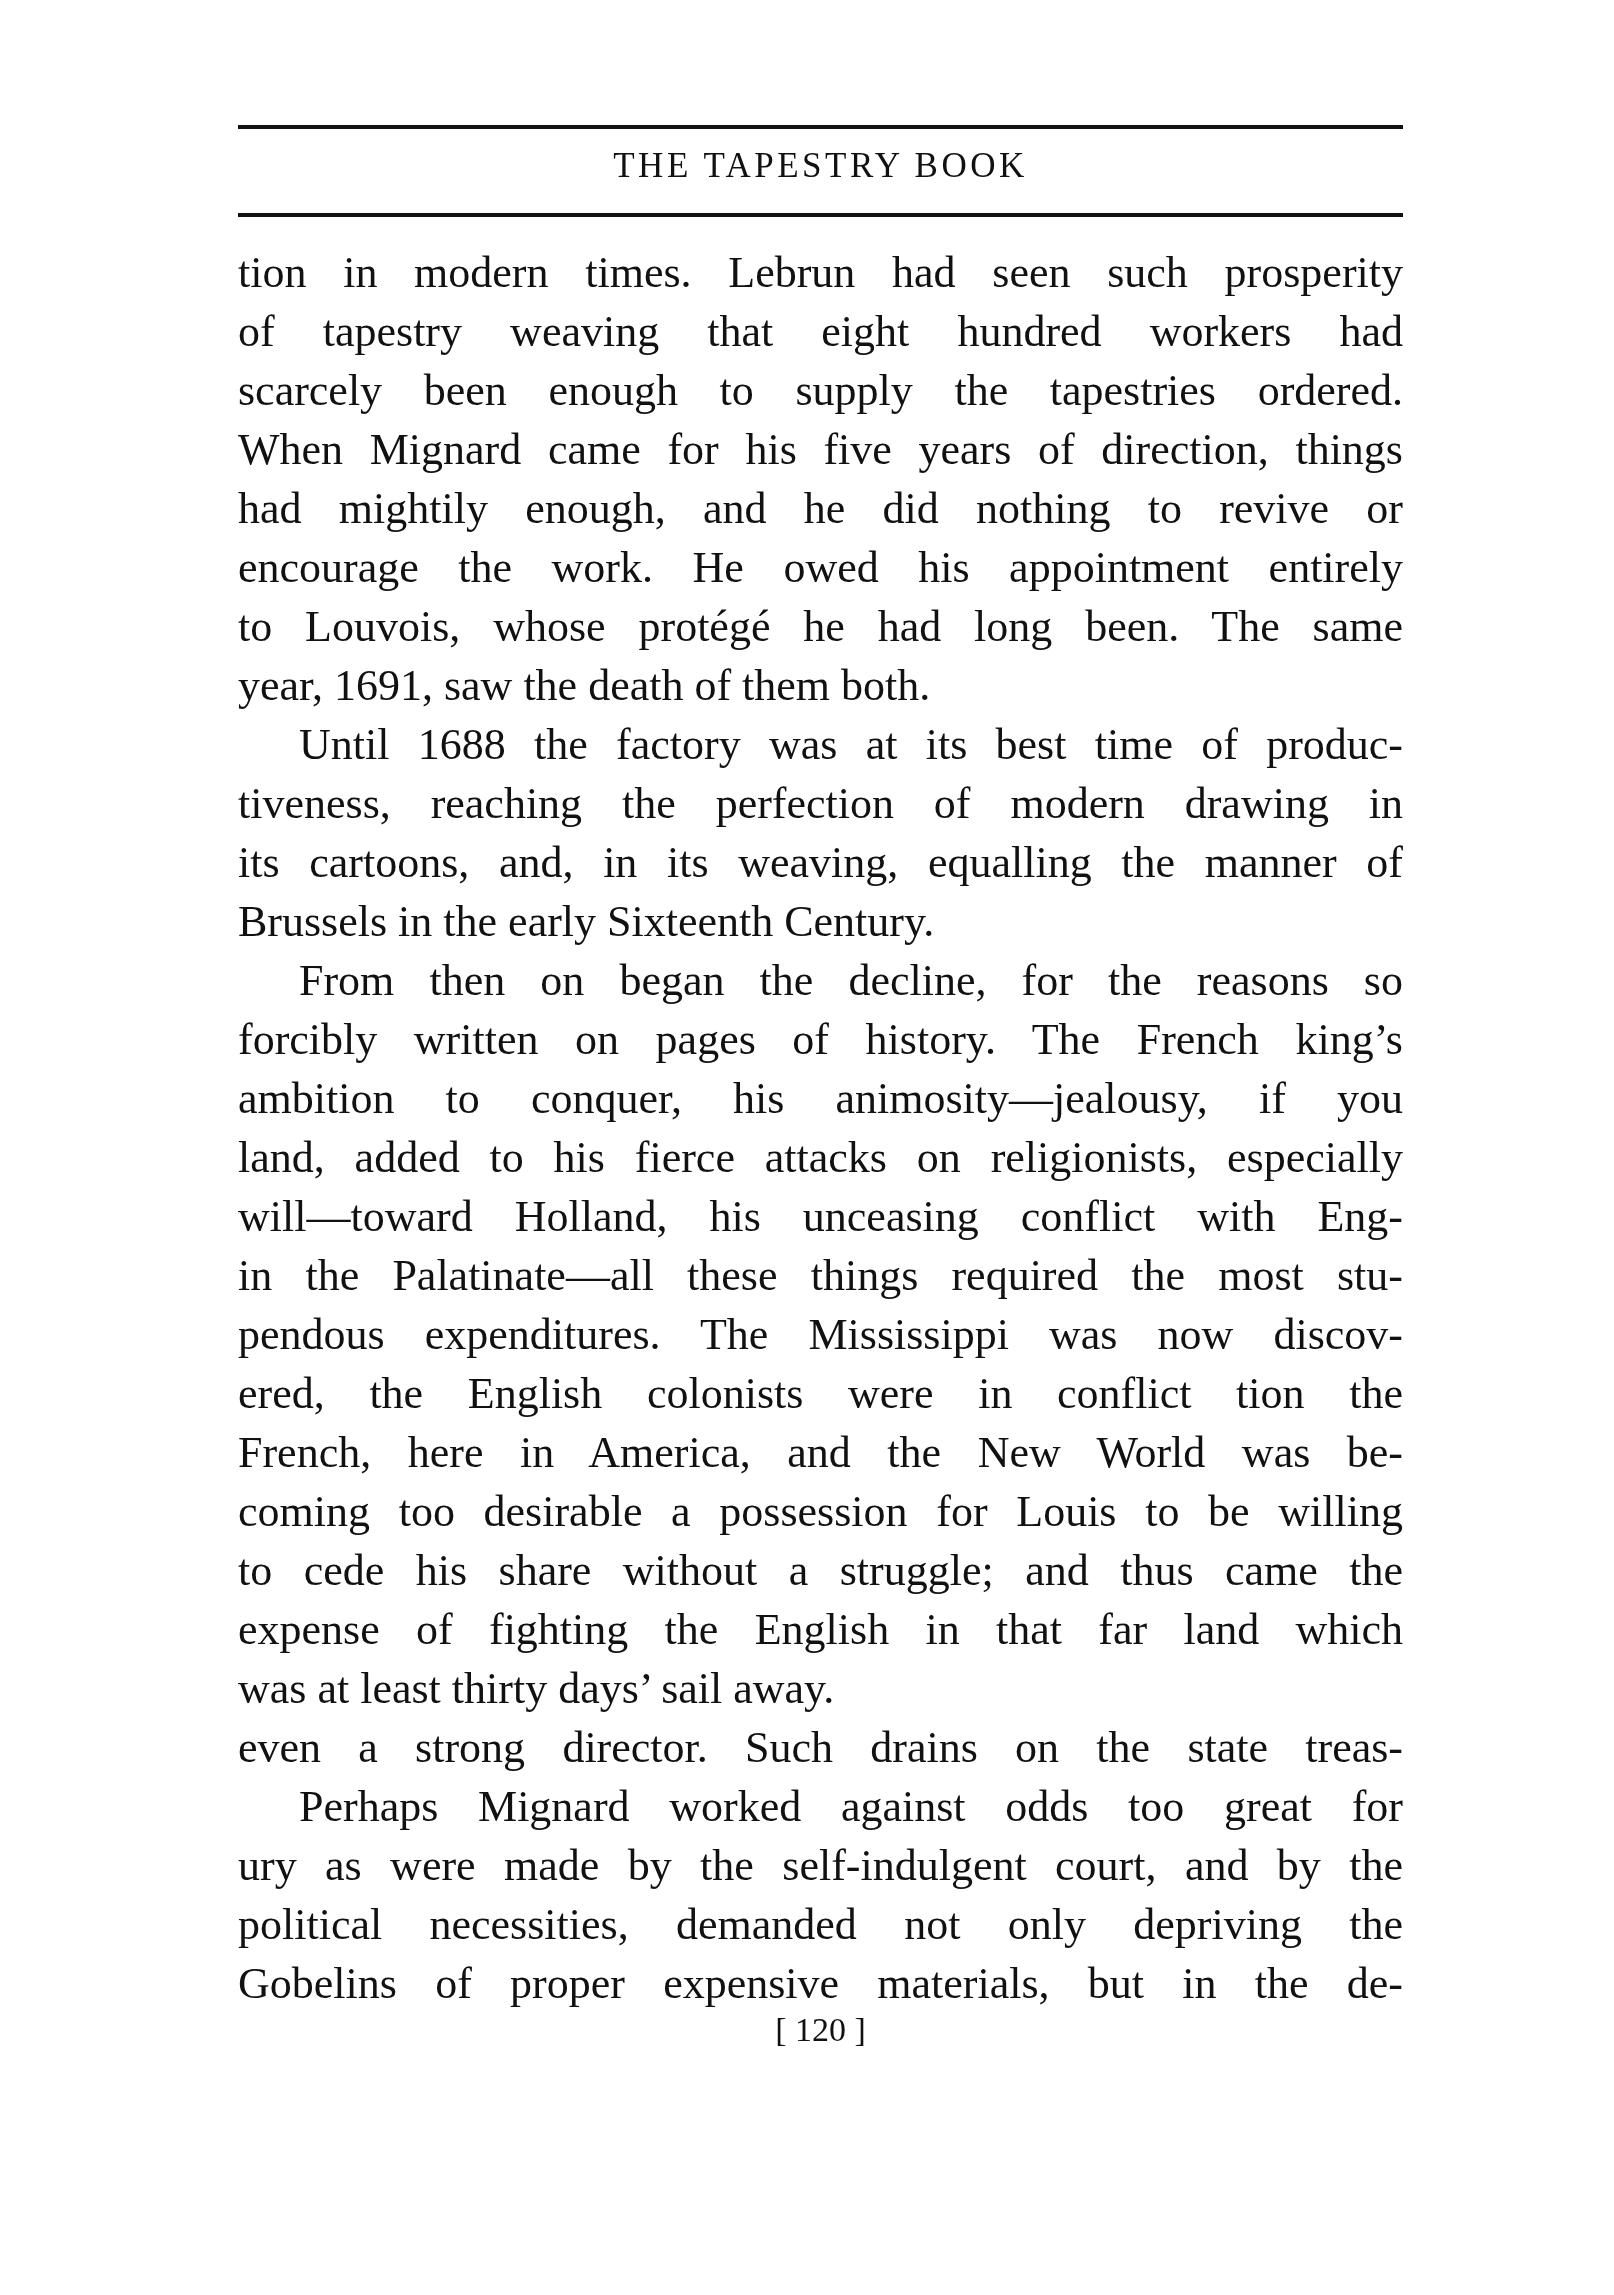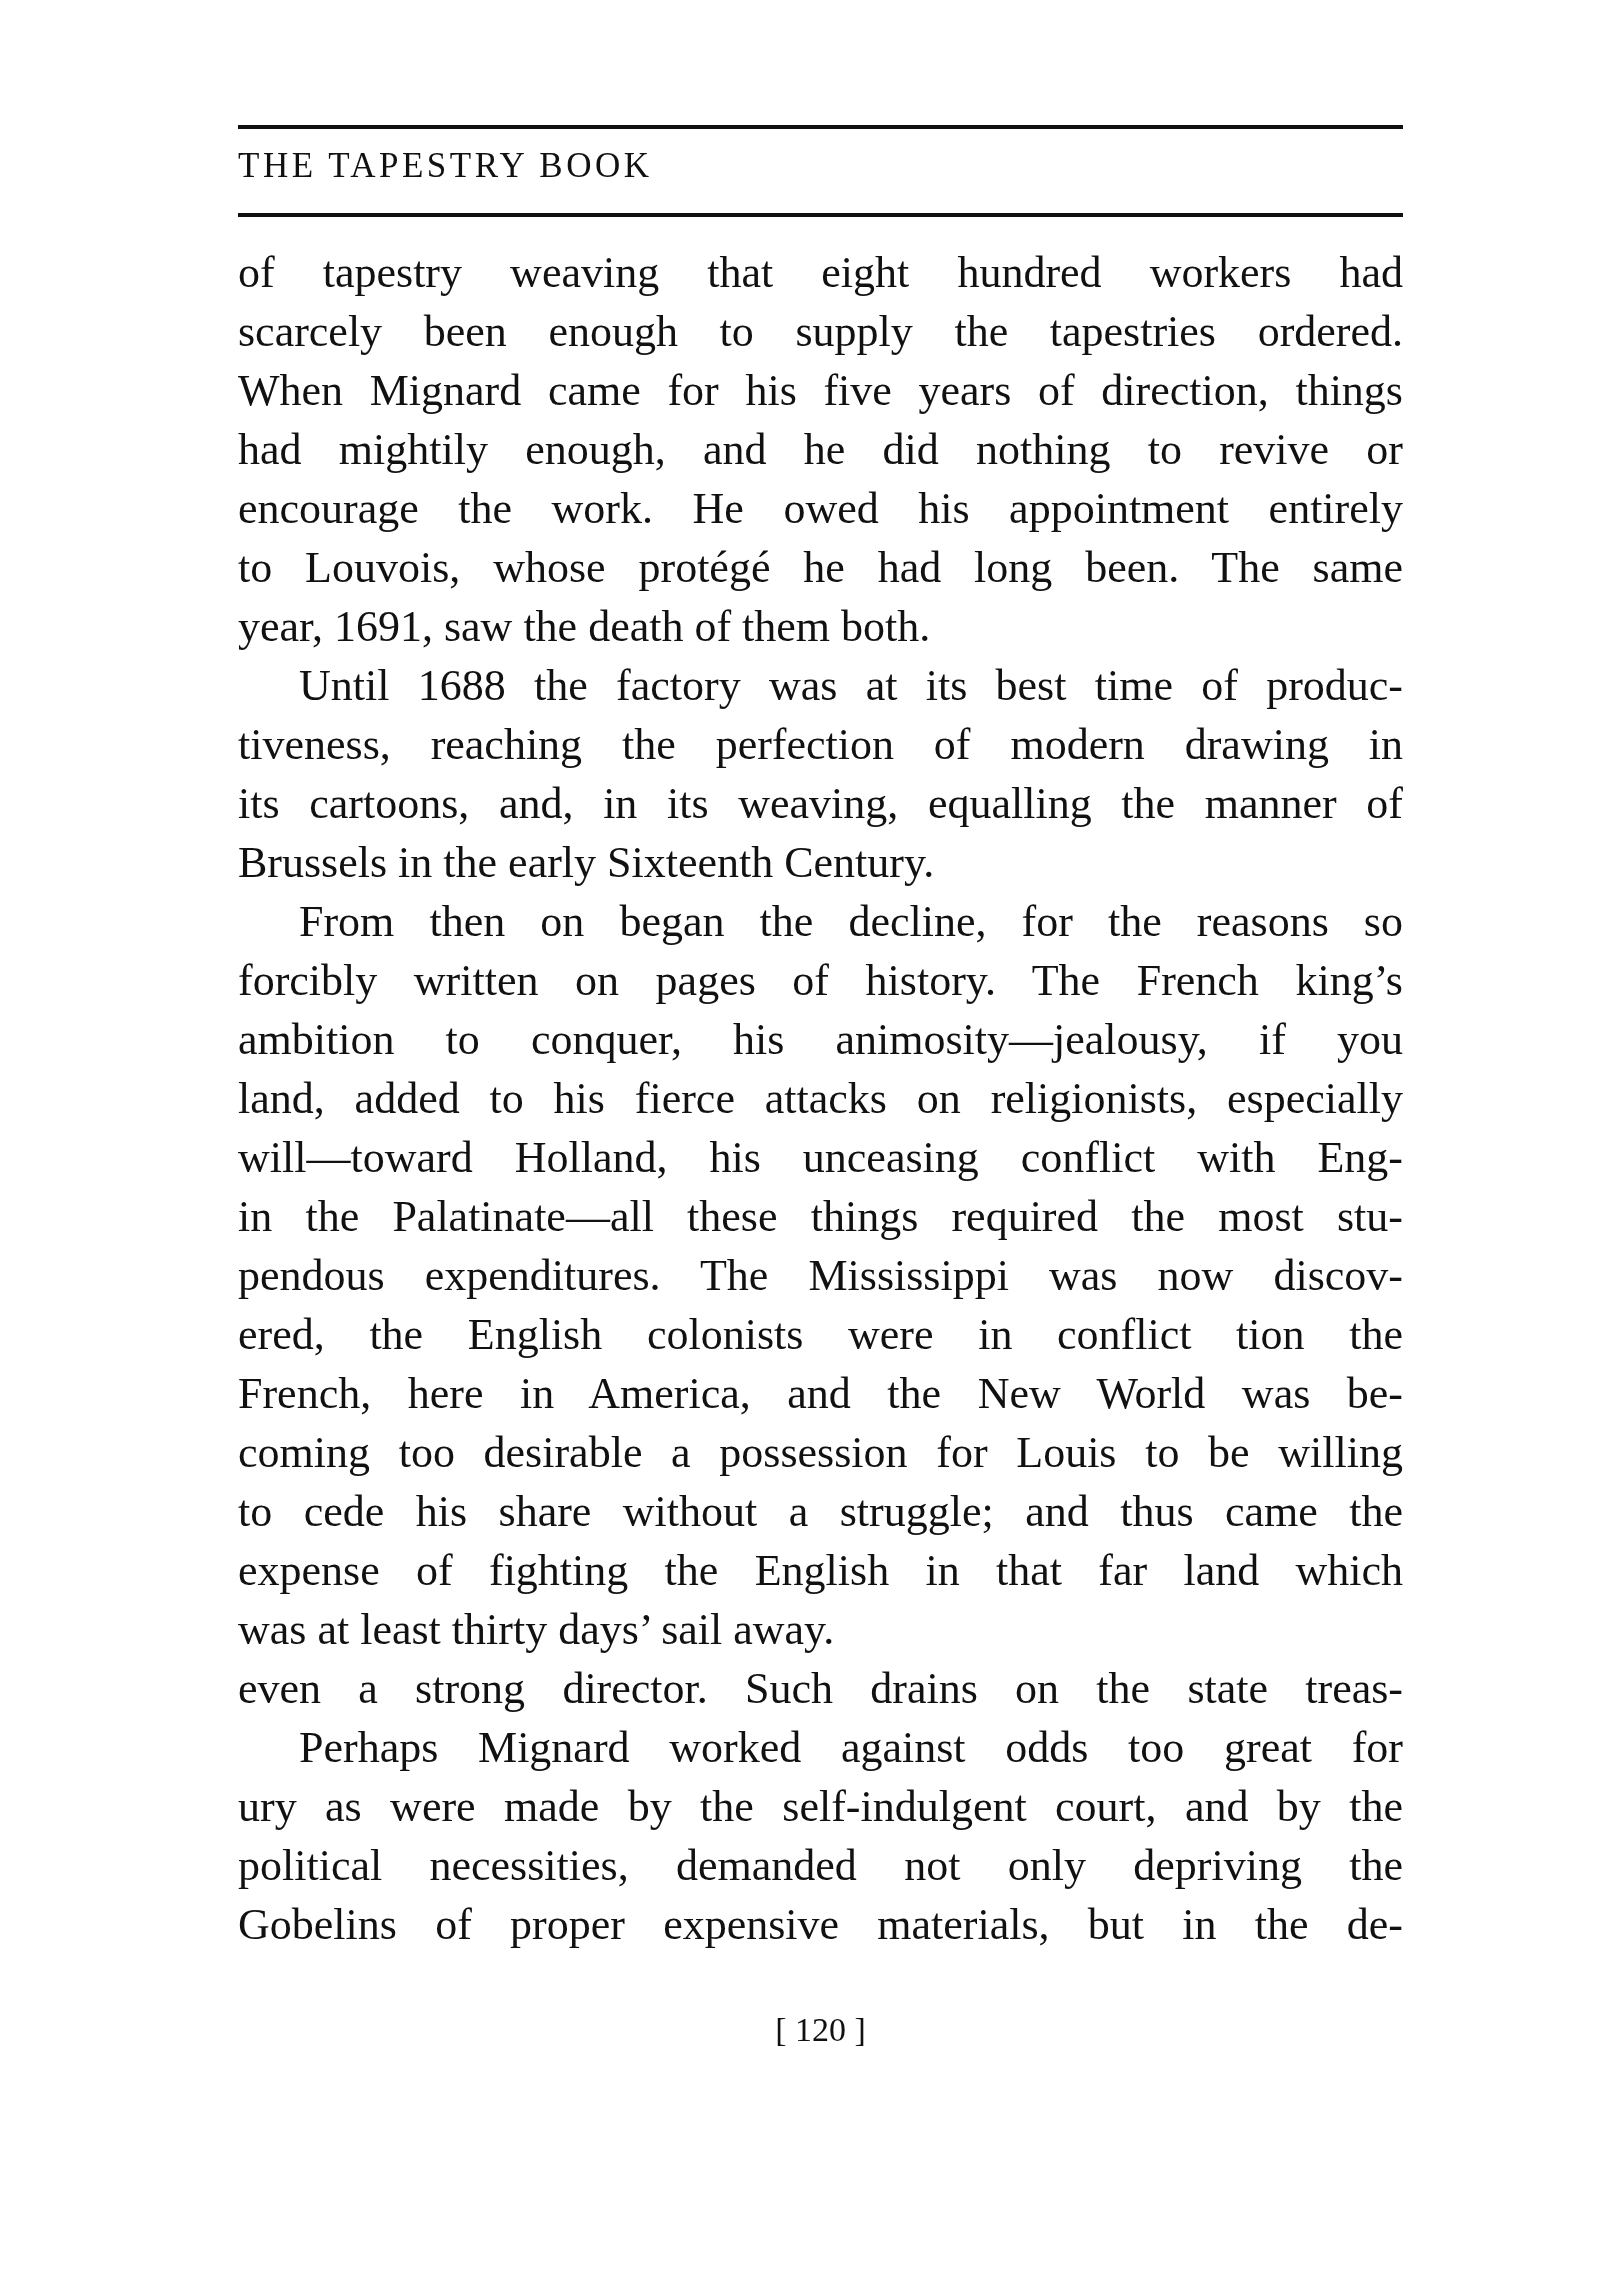--- a/index.html
+++ b/index.html
@@ -3,21 +3,21 @@
 <meta charset="utf-8">
 <style>
   html, body { margin: 0; padding: 0; background: #ffffff; }
   body { width: 1615px; height: 2295px; position: relative; overflow: hidden; }
   .page { position: absolute; left: 0; top: 0; width: 1615px; height: 2295px; background: #ffffff; color: #111111; }
   .rule { position: absolute; left: 238px; width: 1165px; height: 3.5px; background: #111111; }
   .rule.top { top: 125px; }
   .rule.bottom { top: 213px; height: 4.2px; }
   .running-head {
     position: absolute; left: 238px; width: 1165px; top: 145px;
-    font-family: "Liberation Serif", serif;
+    text-align: center; font-family: "Liberation Serif", serif;
     font-size: 35px; letter-spacing: 3.5px; line-height: 42px;
   }
   .body {
     position: absolute; left: 238px; top: 243px; width: 1165px;
     font-family: "Liberation Serif", serif; font-size: 44px; line-height: 59px;
   }
   .line { display: block; height: 59px; white-space: nowrap; text-align: justify; text-align-last: justify; }
   .line.last { text-align-last: left; }
   .line.indent { padding-left: 61px; }
   .folio {
@@ -28,20 +28,21 @@
 </head>
 <body>
 
 <div class="page">
   <div class="rule top"></div>
   <div class="running-head">THE TAPESTRY BOOK</div>
   <div class="rule bottom"></div>
 
   <div class="body" id="body">
       <div>
+        <span class="line">tion in modern times.  Lebrun had seen such prosperity</span>
         <span class="line">of tapestry weaving that eight hundred workers had</span>
         <span class="line">scarcely been enough to supply the tapestries ordered.</span>
         <span class="line">When Mignard came for his five years of direction, things</span>
         <span class="line">had mightily enough, and he did nothing to revive or</span>
         <span class="line">encourage the work.  He owed his appointment entirely</span>
         <span class="line">to Louvois, whose protégé he had long been.  The same</span>
         <span class="line last">year, 1691, saw the death of them both.</span>
       </div>
       <div>
         <span class="line indent">Until 1688 the factory was at its best time of produc-</span>

